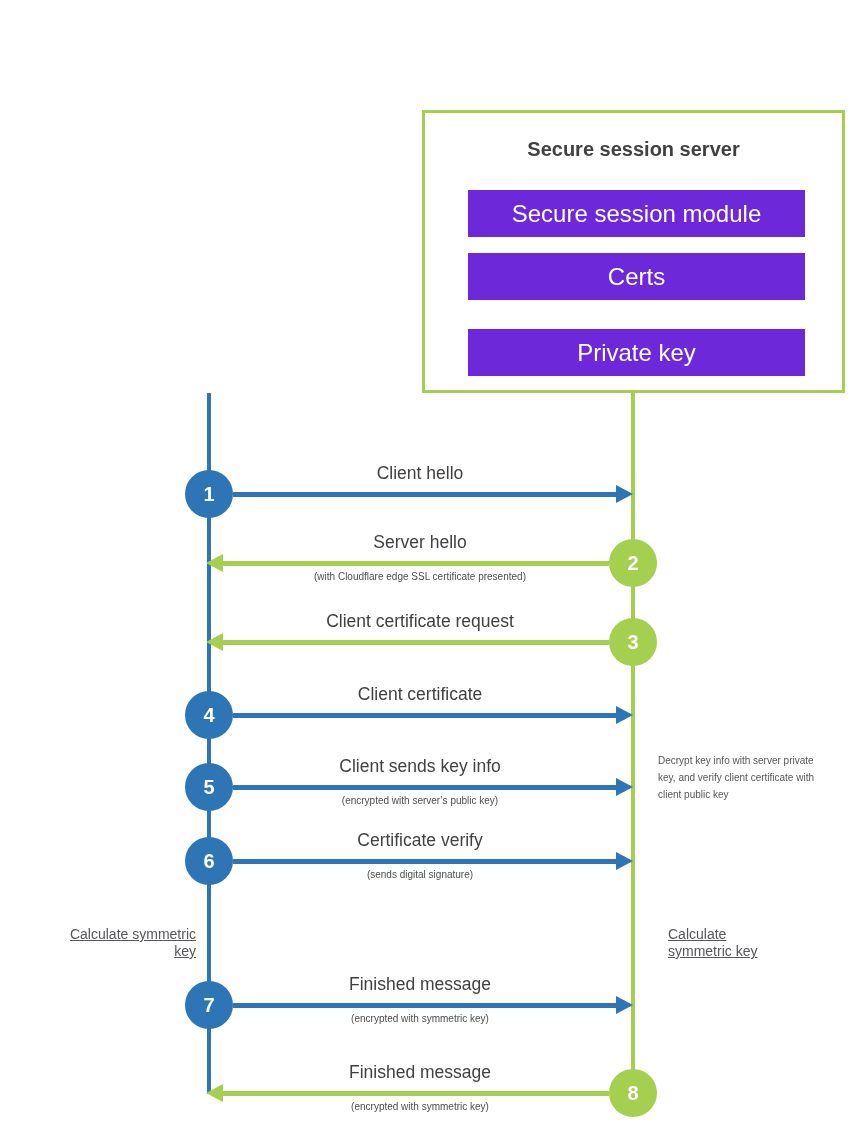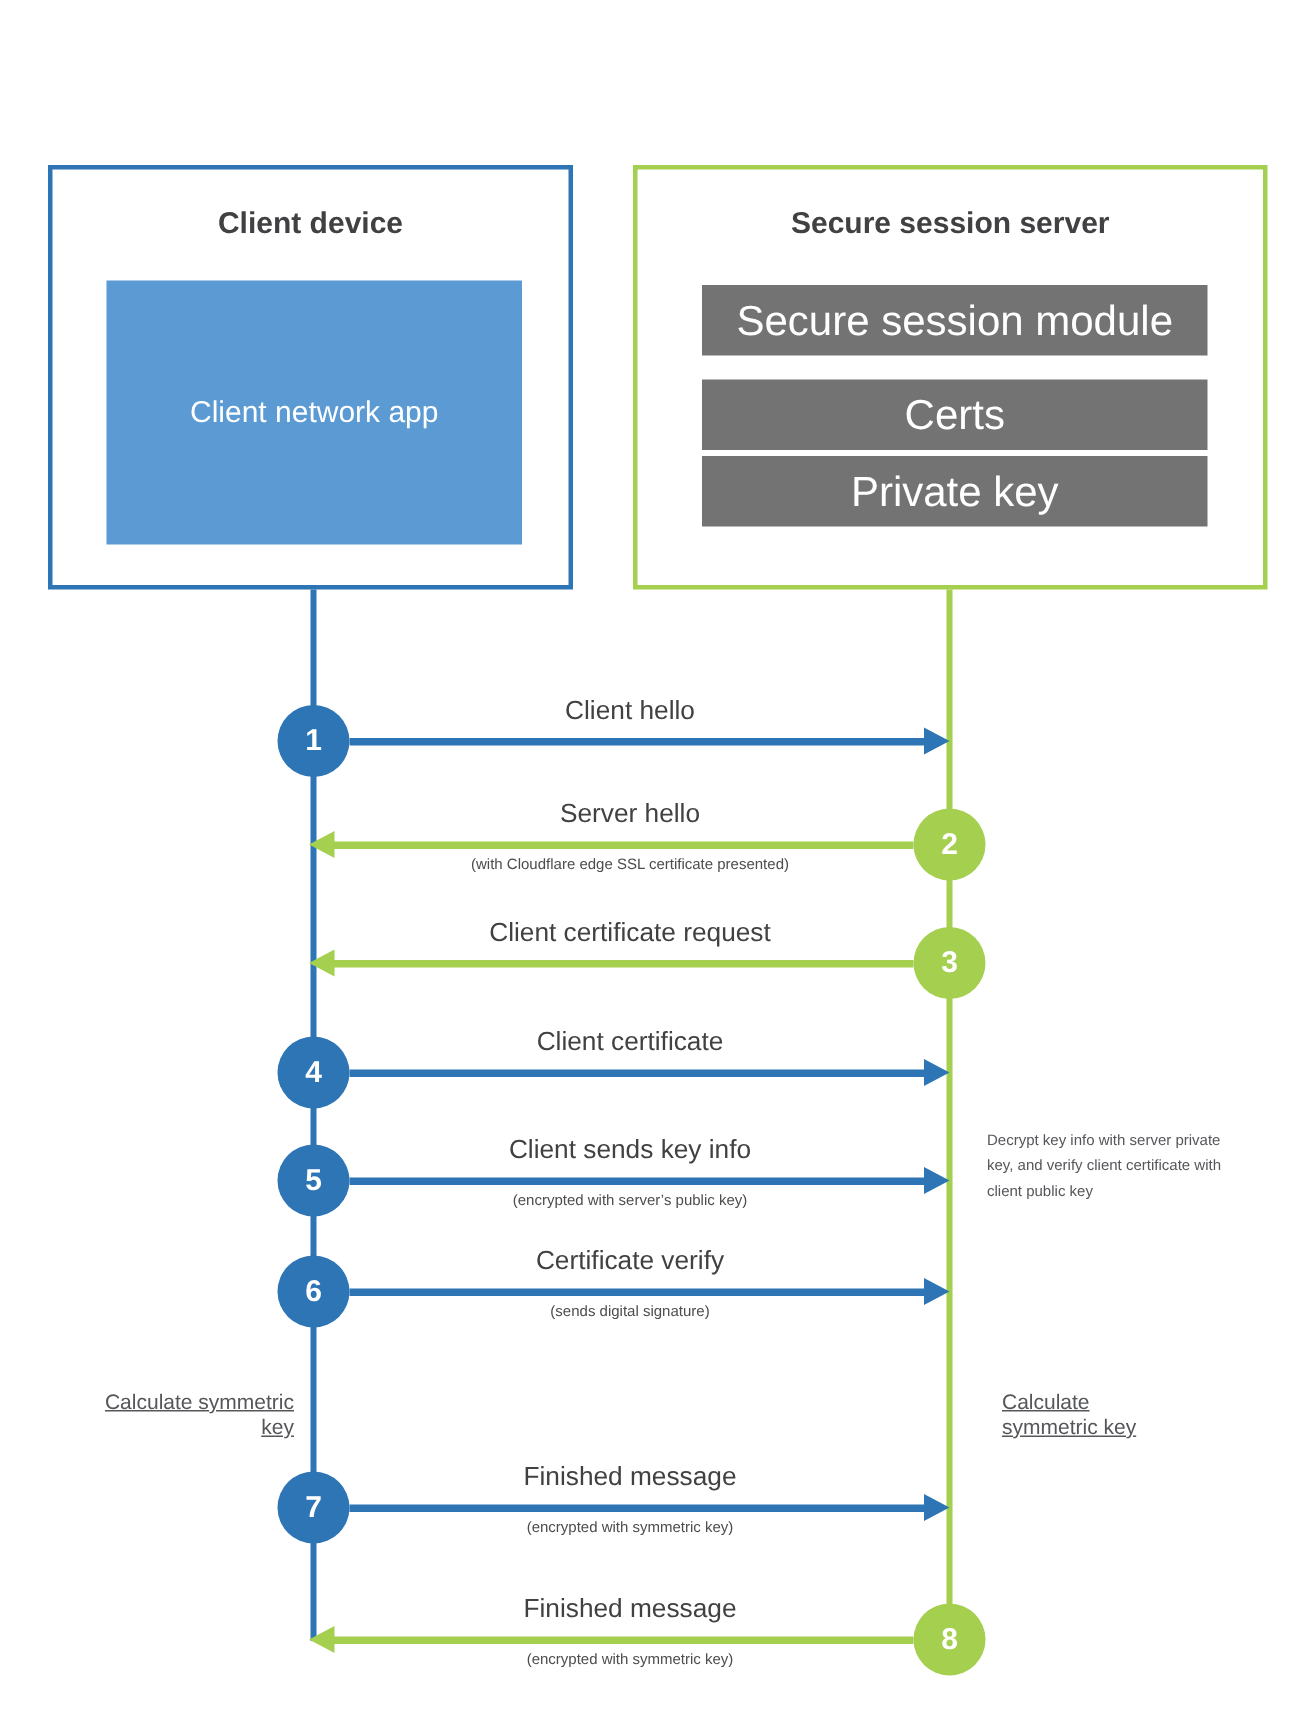--- a/index.html
+++ b/index.html
@@ -52,23 +52,23 @@
     color: #ffffff;
     font-size: 20px;
     line-height: 27px;
     max-width: 180px;
     display: inline-block;
   }
   .server-bar {
     position: absolute;
     left: 43px;
     width: 337px; height: 47px;
-    background: #737373;
+    background: #6d28d9;
     color: #ffffff;
-    font-size: 28px;
+    font-size: 24px;
     line-height: 47px;
     text-align: center;
   }
   
   .lifeline {
     position: absolute;
     top: 393px;
     width: 4px;
     height: 701px;
   }
@@ -139,32 +139,26 @@
   }
   .calc-note.left  { left: 46px;  width: 150px; text-align: right; }
   .calc-note.right { left: 668px; width: 110px; text-align: left; }
 </style>
 </head>
 <body>
 
 <div class="canvas">
 
 
-  <div class="entity-box client-box">
-    <div class="entity-title">Client device</div>
-    <div class="app-rect">
-      <span>Client network app</span>
-    </div>
-  </div>
 
   <div class="entity-box server-box">
     <div class="entity-title">Secure session server</div>
     <div class="server-bar" style="top:77px">Secure session module</div>
     <div class="server-bar" style="top:140px">Certs</div>
-    <div class="server-bar" style="top:191px">Private key</div>
+    <div class="server-bar" style="top:216px">Private key</div>
   </div>
 
   <div class="lifeline blue"></div>
   <div class="lifeline green"></div>
 
   <div class="step-circle c-blue" style="left:185px;top:470px">
       <span>1</span>
     </div>
   <div class="shaft c-blue" style="left:233px;top:492px;width:384px"></div>
   <div class="head right c-blue" style="left:616px;top:485px"></div>

